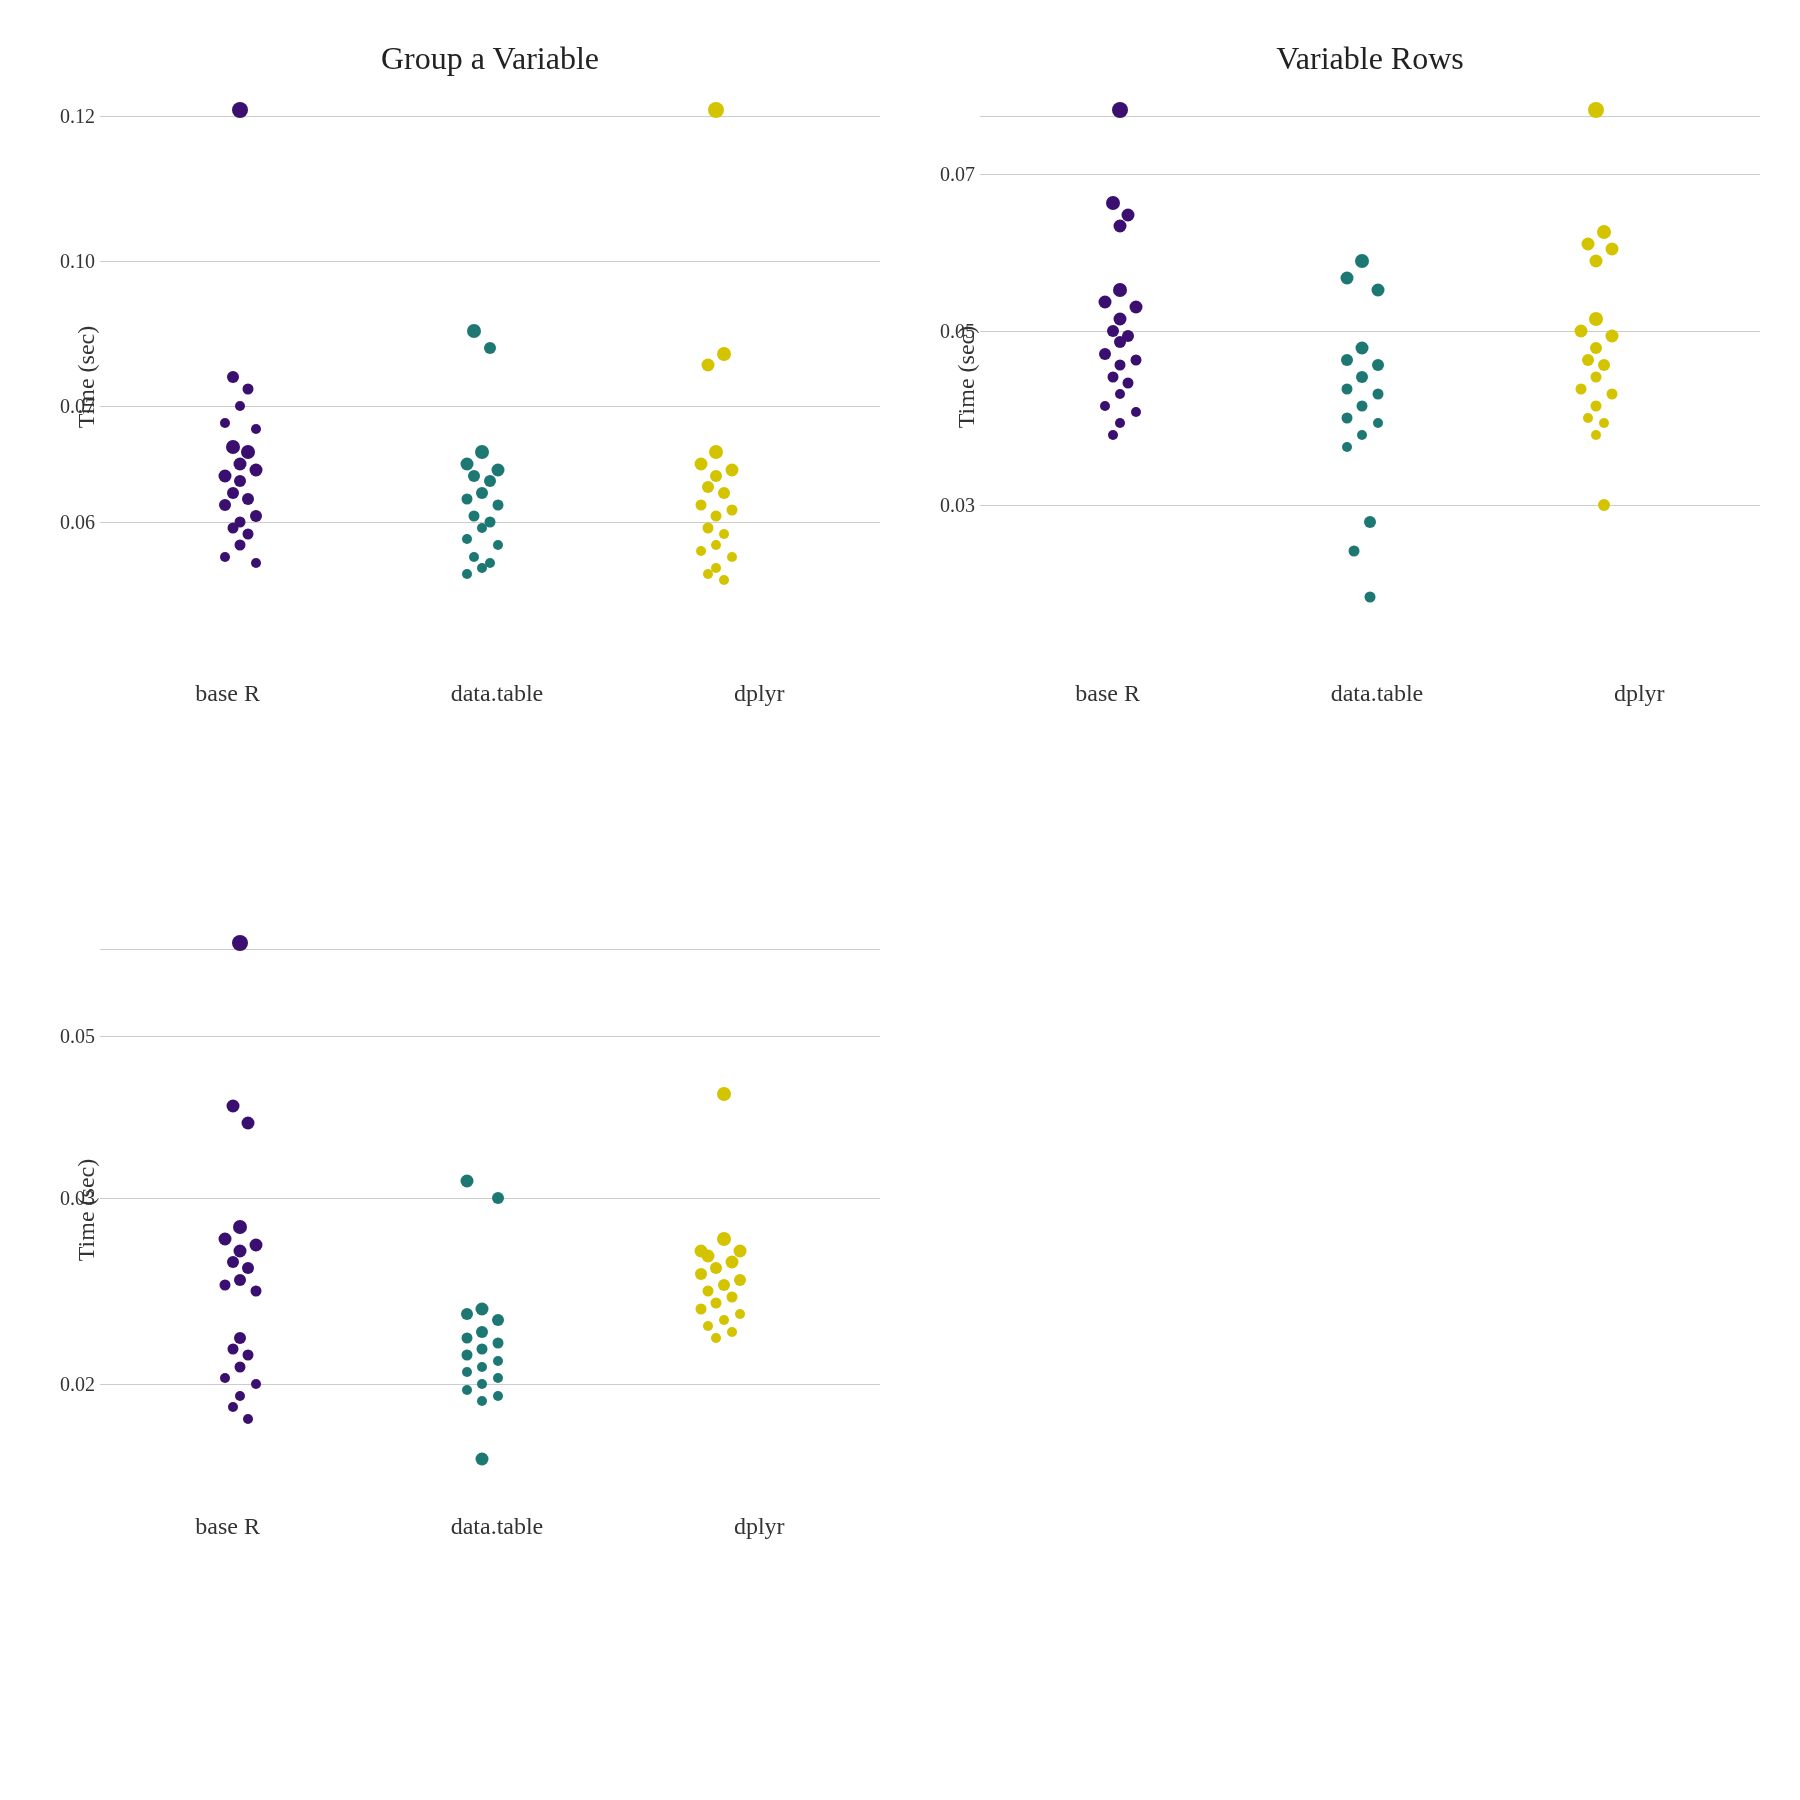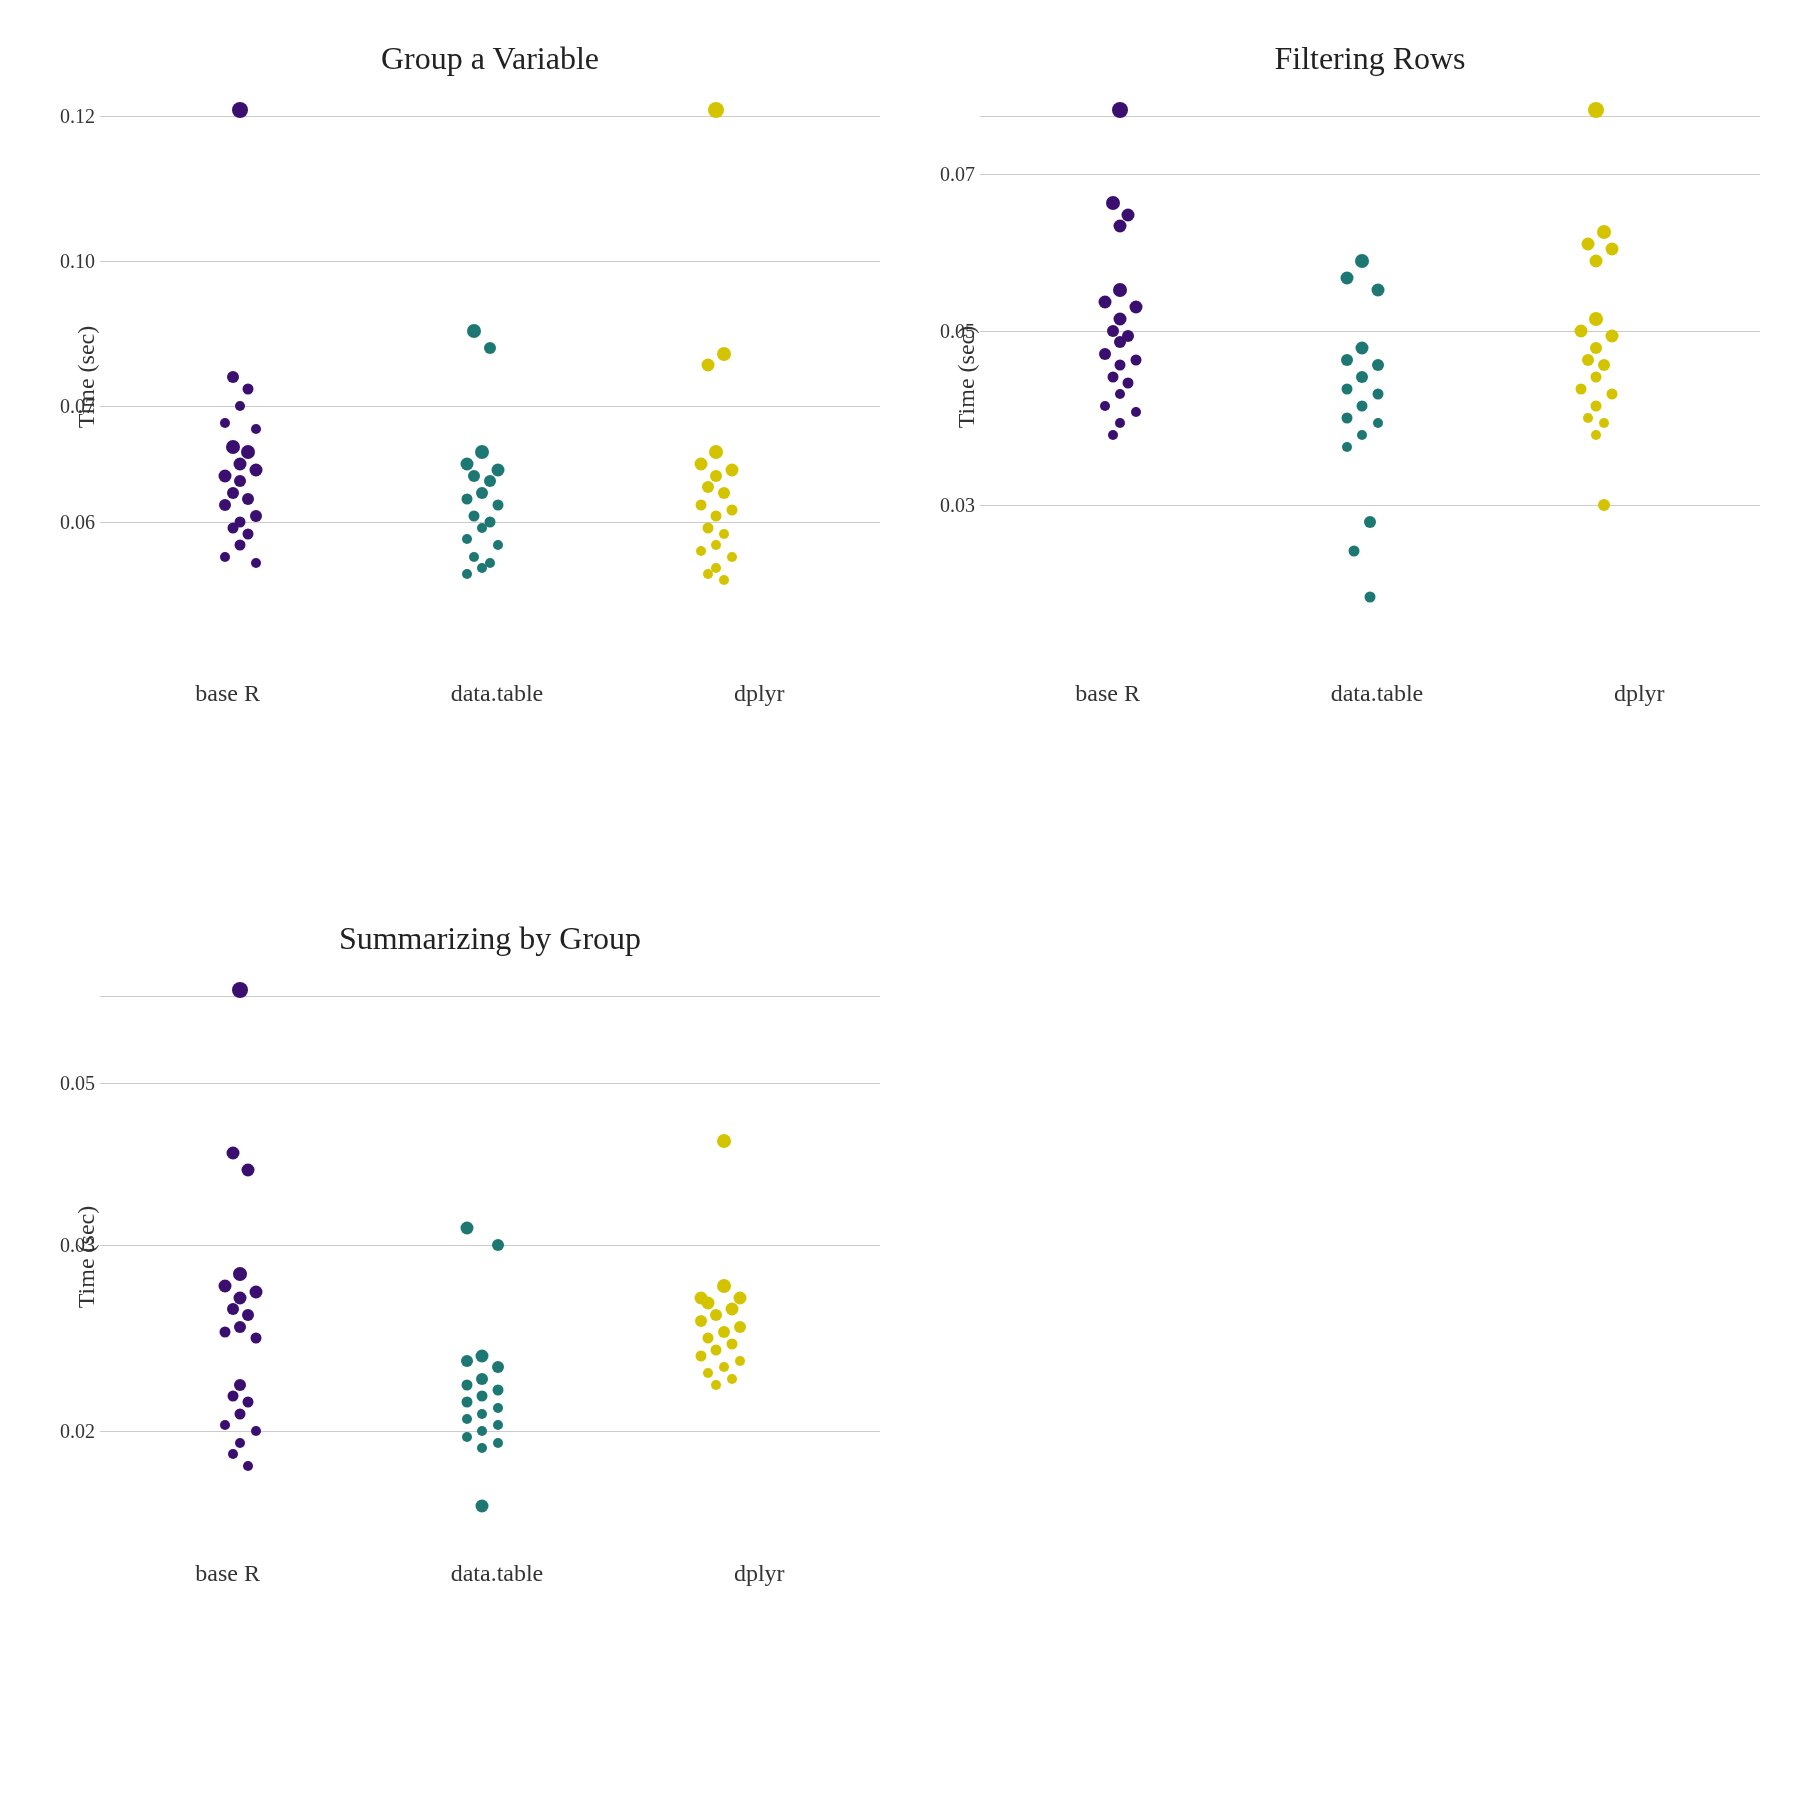--- a/index.html
+++ b/index.html
@@ -184,21 +184,21 @@
         <div style="display:flex; justify-content:space-around; position:absolute; bottom:-40px; left:0; right:0;">
           <span class="x-label">base R</span>
           <span class="x-label">data.table</span>
           <span class="x-label">dplyr</span>
         </div>
       </div>
     </div>
   </div>
 
   <div class="chart-container chart-top-right">
-    <div class="chart-title">Filtering Rows</div>
+    <div class="chart-title">Variable Rows</div>
     <div style="position:relative;">
       <div class="y-axis-label">Time (sec)</div>
       <div class="chart-area" style="position:relative; height:580px;">
 
         <div class="grid-line" style="top:5%;">
             <span class="y-tick-label"></span>
           </div>
         <div class="grid-line" style="top:15%;">
           <span class="y-tick-label">0.07</span>
         </div>
@@ -279,21 +279,20 @@
         <div style="display:flex; justify-content:space-around; position:absolute; bottom:-40px; left:0; right:0;">
           <span class="x-label">base R</span>
           <span class="x-label">data.table</span>
           <span class="x-label">dplyr</span>
         </div>
       </div>
     </div>
   </div>
 
   <div class="chart-container chart-bottom-left">
-    <div class="chart-title">Summarizing by Group</div>
     <div style="position:relative;">
       <div class="y-axis-label">Time (sec)</div>
       <div class="chart-area" style="position:relative; height:580px;">
 
         <div class="grid-line" style="top:5%;">
             <span class="y-tick-label"></span>
           </div>
         <div class="grid-line" style="top:20%;">
           <span class="y-tick-label">0.05</span>
         </div>

